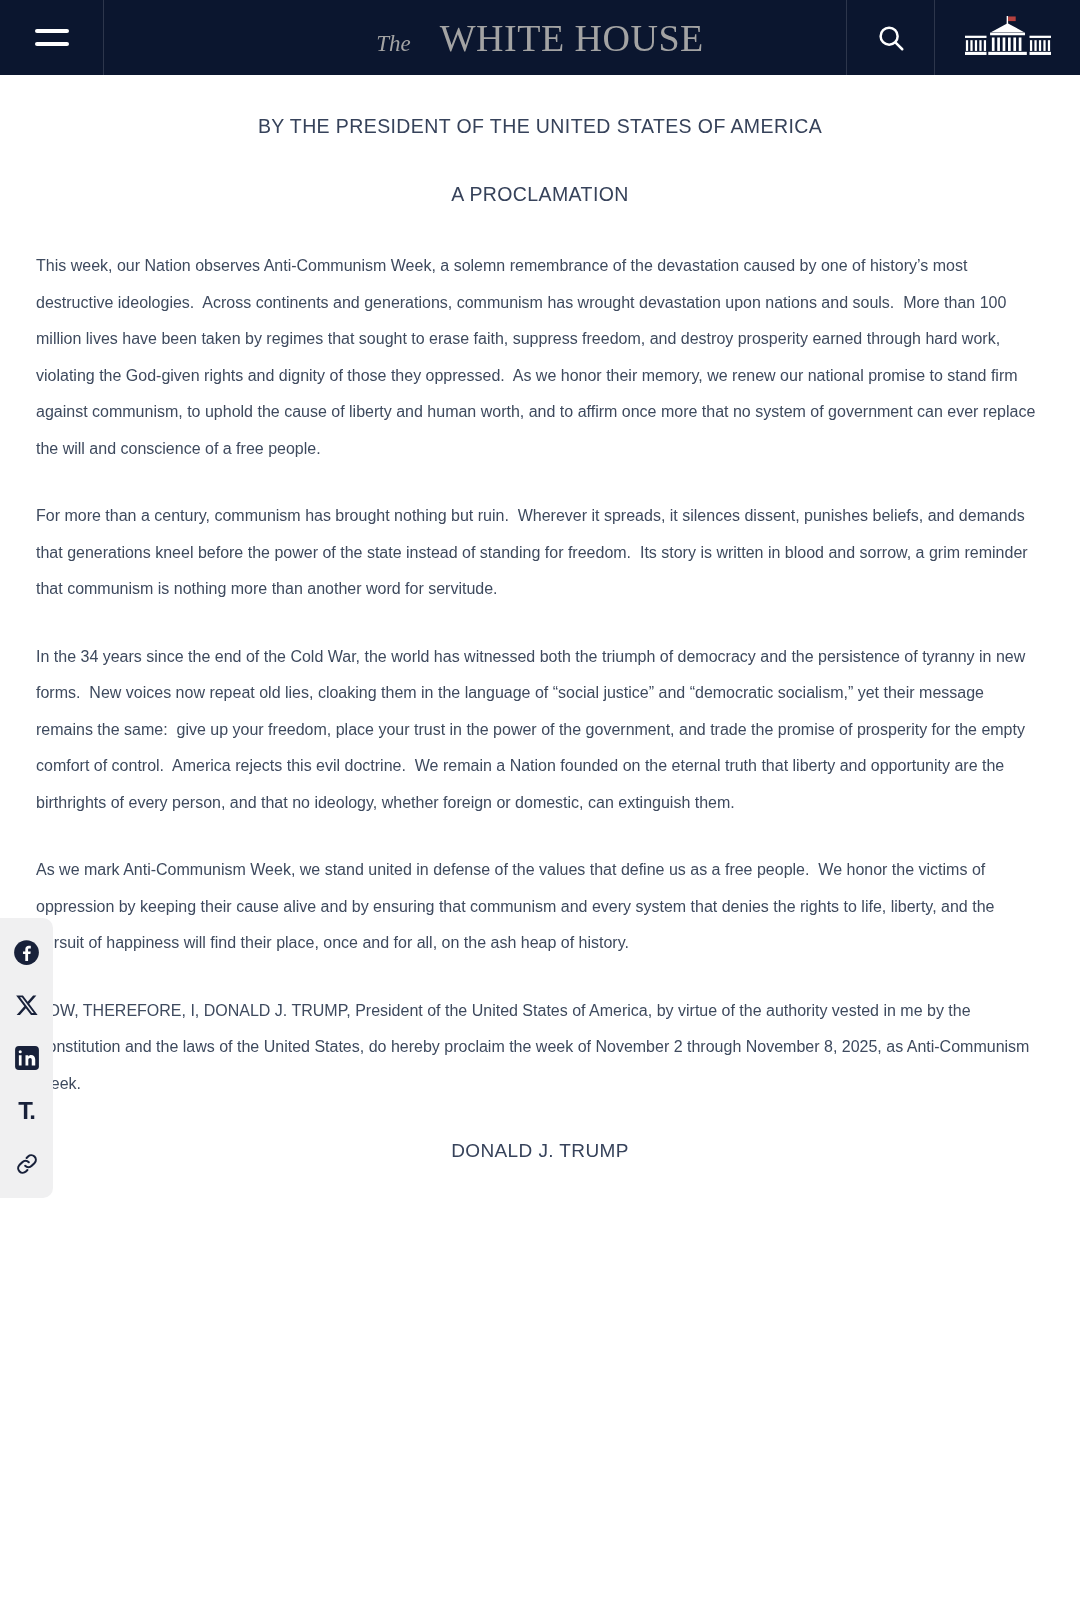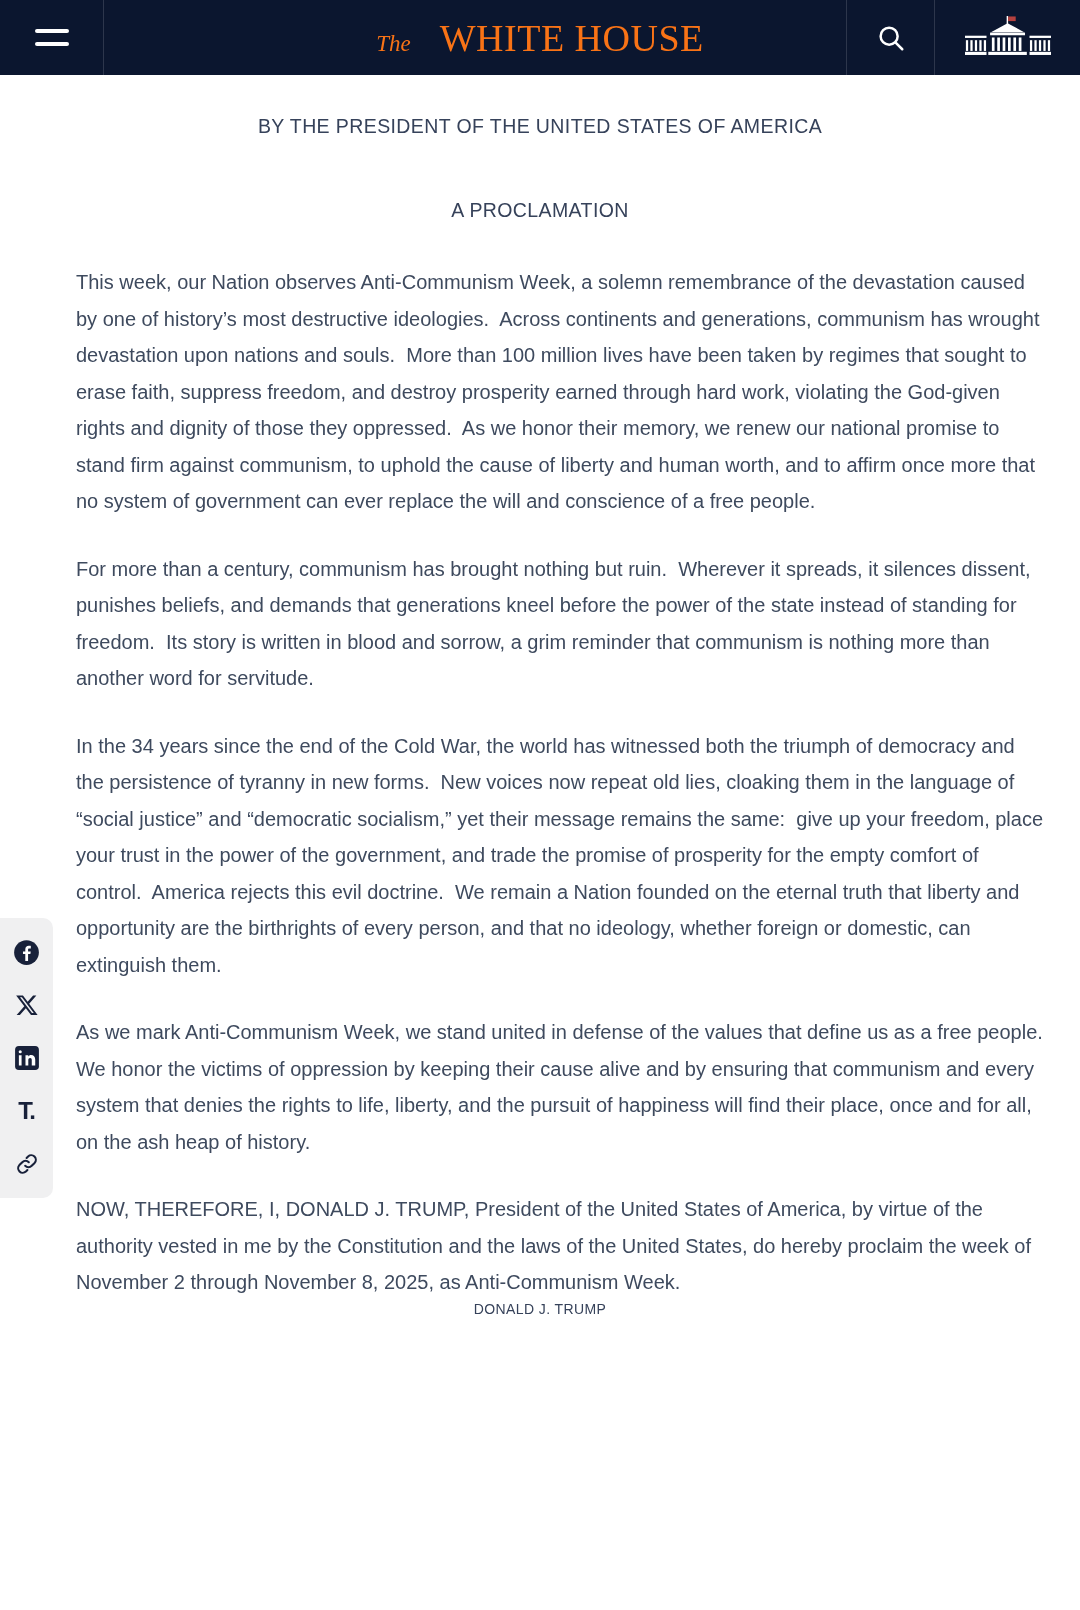--- a/index.html
+++ b/index.html
@@ -33,21 +33,21 @@
     border-right:1px solid rgba(255,255,255,0.14);
   }
   .hamburger { display:flex; flex-direction:column; gap:9px; }
   .hamburger span {
     display:block; width:34px; height:4px; background:#ffffff; border-radius:2px;
   }
   .brand {
     position:absolute; left:50%; top:50%;
     transform:translate(-50%,-50%);
     display:flex; align-items:baseline; gap:29px;
-    color:#f97316; cursor:pointer; white-space:nowrap;
+    color:#a3a3a3; cursor:pointer; white-space:nowrap;
   }
   .brand-the {
     font-family:"Liberation Serif", serif;
     font-style:italic; font-size:23px;
   }
   .brand-main {
     font-family:"Liberation Serif", serif;
     font-size:38px; letter-spacing:0.5px; font-weight:400;
   }
   .right-cells { margin-left:auto; display:flex; align-items:stretch; }
@@ -65,33 +65,33 @@
     padding:39px 36px 0 36px;
     color:#3e4a5e;
   }
   .kicker, .title {
     text-align:center;
     font-size:19.5px;
     letter-spacing:0.4px;
     color:#36425a;
     line-height:24px;
   }
-  .title { margin-top:60px; }
+  .title { margin-top:44px; }
   .body-p {
     margin-top:42px;
-    font-size:20px;
+    font-size:16px;
     line-height:36.5px;
     white-space:pre-wrap;
     color:#3e4a5e;
-    margin-left:40px;
   }
   .body-p + .body-p { margin-top:31px; }
   .signature {
+    margin-top:38px;
     text-align:center;
-    font-size:14px;
+    font-size:19px;
     letter-spacing:0.4px;
     color:#36425a;
   }
 
   
   .share {
     position:absolute;
     left:0; top:918px;
     width:53px;
     background:#f0f0f1;

